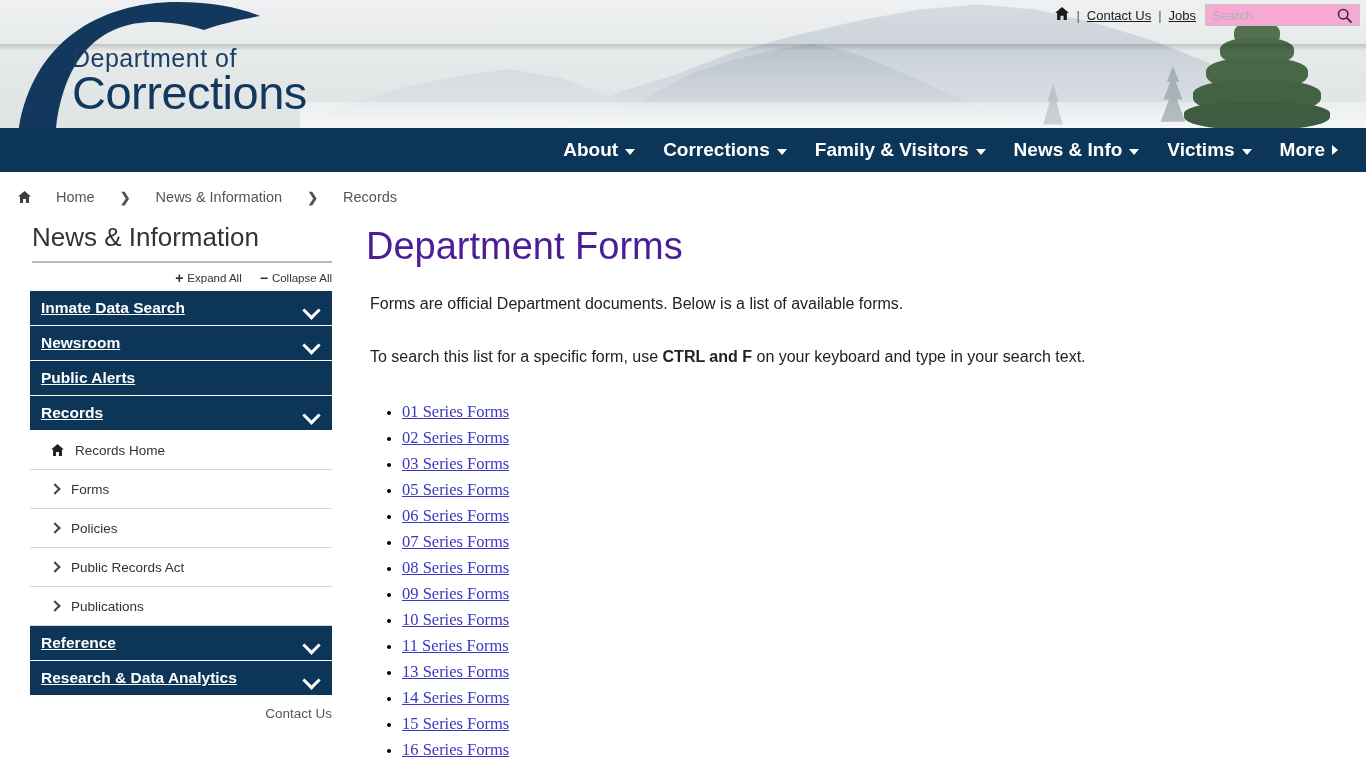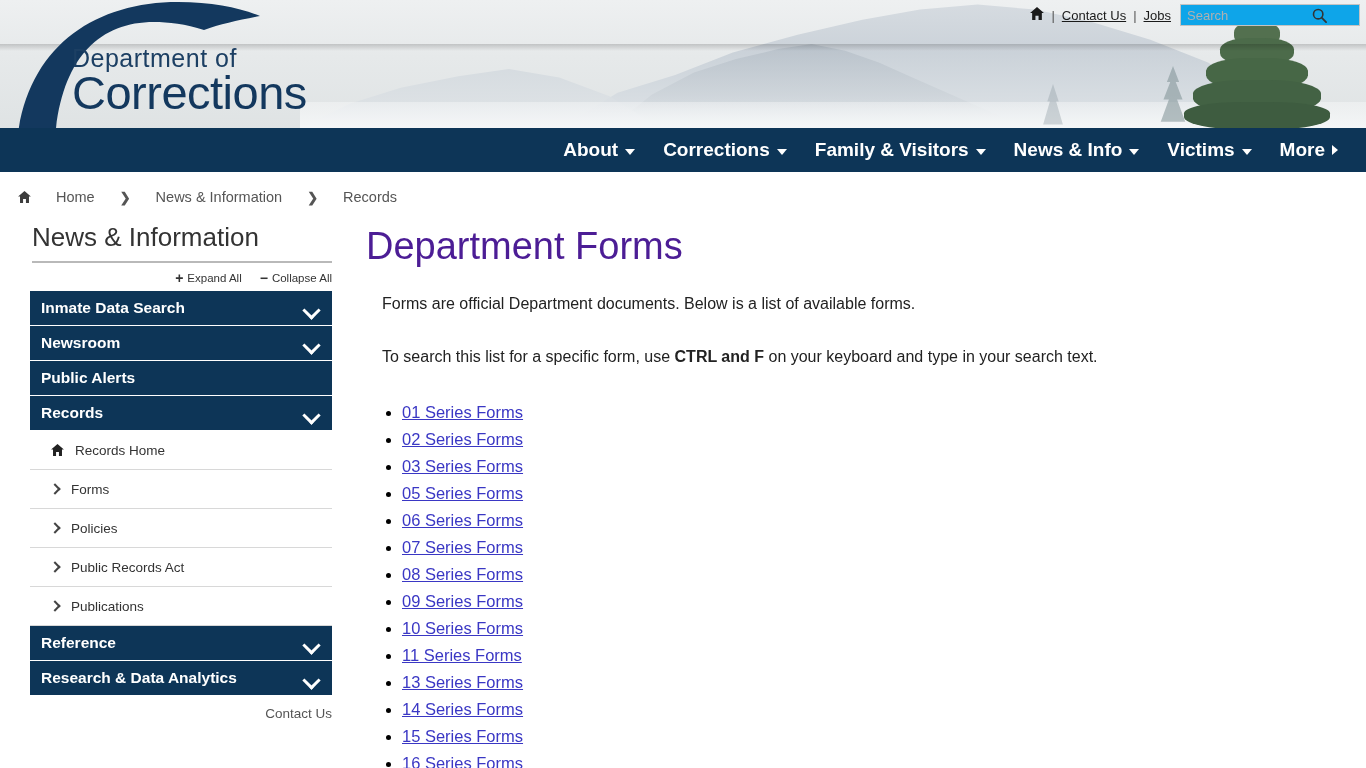--- a/index.html
+++ b/index.html
@@ -145,23 +145,23 @@
     color: #222;
   }
   .utility a {
     color: #1a1a1a;
     text-decoration: underline;
   }
   .util-sep { color: #555; }
   .home-ico { display: inline-block; width: 14px; height: 13px; }
   .search-box {
     position: relative;
-    width: 180px; height: 22px;
+    width: 155px; height: 22px;
     border: 1px solid #c3c3c3;
-    background: #0ea5e9;
+    background: #f9a8d4;
     display: flex;
     align-items: flex-end;
     margin-left: 2px;
   }
   .search-box input {
     border: 0;
     outline: 0;
     width: 125px;
     height: 20px;
     padding: 0 4px 0 6px;
@@ -276,20 +276,21 @@
     color: #fff;
     height: 35px;
     display: flex;
     align-items: center;
     justify-content: space-between;
     padding: 0 14px 0 11px;
     font-size: 15.5px;
     font-weight: 700;
     border-bottom: 1px solid #ffffff;
     cursor: pointer;
+    text-decoration: underline;
   }
   .chev-down {
     width: 14px; height: 9px;
     position: relative;
   }
   .chev-down::before {
     content: "";
     position: absolute;
     left: 1px; top: 0;
     width: 10px; height: 10px;
@@ -340,33 +341,34 @@
   .page-title {
     font-size: 38px;
     font-weight: 400;
     color: #4c1d95;
     margin: 0 0 26px 0;
     line-height: 1.1;
   }
   .para {
     font-size: 16px;
     color: #222;
-    margin: 0 0 32px 16px;
+    margin: 0 0 32px 4px;
     line-height: 1.3;
   }
   .para b { font-weight: 700; }
   .forms-list {
     margin: 0;
     padding-left: 36px;
     list-style: disc;
   }
   .forms-list li {
     font-size: 16px;
     line-height: 26px;
     color: #000;
+    font-family: Liberation Serif, serif;
   }
   .forms-list li::marker { color: #000; font-size: 15px; }
   .forms-list a {
     color: #3a37c4;
     text-decoration: underline;
     font-size: 16.5px;
   }
 </style>
 </head>
 <body>

